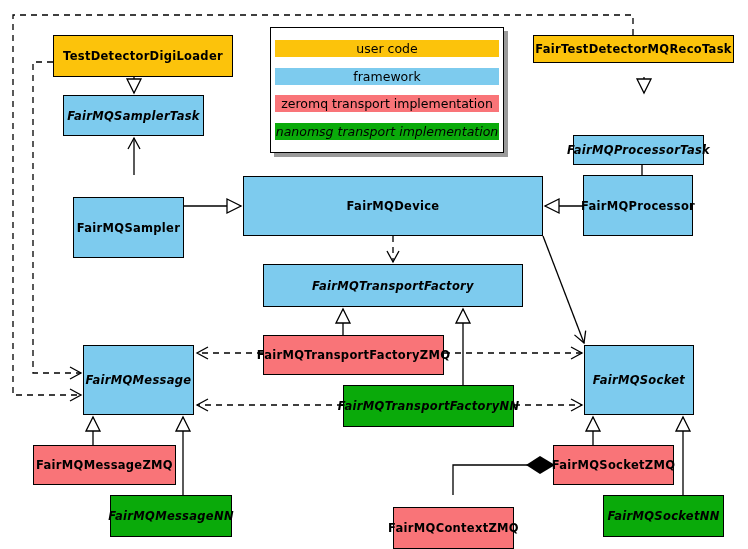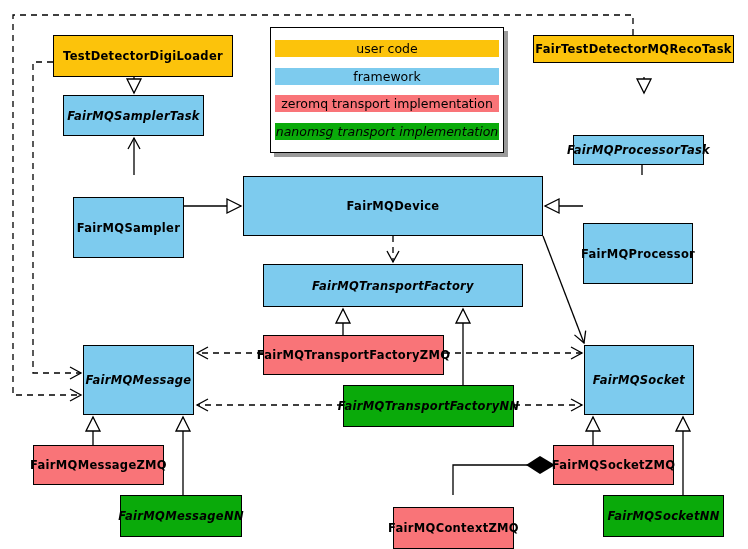--- a/index.html
+++ b/index.html
@@ -109,35 +109,35 @@
   <div class="node cat-user" style="left:533px; top:35px; width:201px; height:28px;">FairTestDetectorMQRecoTask</div>
 
   <div class="node cat-framework abstract" style="left:63px; top:95px; width:141px; height:41px;">FairMQSamplerTask</div>
 
   <div class="node cat-framework abstract" style="left:573px; top:95px; width:131px; height:30px;margin-top:40px;">FairMQProcessorTask</div>
 
   <div class="node cat-framework" style="left:73px; top:175px; width:111px; height:61px;margin-top:22px;">FairMQSampler</div>
 
   <div class="node cat-framework" style="left:243px; top:176px; width:300px; height:60px;">FairMQDevice</div>
 
-  <div class="node cat-framework" style="left:583px; top:175px; width:110px; height:61px;margin-top:48px;">FairMQProcessor</div>
+  <div class="node cat-framework" style="left:583px; top:175px; width:110px; height:61px;">FairMQProcessor</div>
 
   <div class="node cat-framework abstract" style="left:263px; top:264px; width:260px; height:43px;">FairMQTransportFactory</div>
 
   <div class="node cat-zeromq" style="left:263px; top:335px; width:181px; height:40px;">FairMQTransportFactoryZMQ</div>
 
   <div class="node cat-nanomsg" style="left:343px; top:385px; width:171px; height:42px;">FairMQTransportFactoryNN</div>
 
   <div class="node cat-framework abstract" style="left:83px; top:345px; width:111px; height:70px;">FairMQMessage</div>
 
   <div class="node cat-framework abstract" style="left:584px; top:345px; width:110px; height:70px;">FairMQSocket</div>
 
-  <div class="node cat-zeromq" style="left:33px; top:445px; width:131px; height:40px;">FairMQMessageZMQ</div>
+  <div class="node cat-zeromq" style="left:33px; top:445px; width:143px; height:40px;">FairMQMessageZMQ</div>
 
-  <div class="node cat-nanomsg" style="left:120px; top:495px; width:122px; height:42px;">FairMQMessageNN</div>
+  <div class="node cat-nanomsg" style="left:110px; top:495px; width:122px; height:42px;">FairMQMessageNN</div>
 
   <div class="node cat-zeromq" style="left:393px; top:495px; width:121px; height:42px;margin-top:12px;">FairMQContextZMQ</div>
 
   <div class="node cat-zeromq" style="left:553px; top:445px; width:121px; height:40px;">FairMQSocketZMQ</div>
 
   <div class="node cat-nanomsg" style="left:603px; top:495px; width:121px; height:42px;">FairMQSocketNN</div>
 
   <div id="legend">
     <div class="legend-row cat-user">user code</div>
     <div class="legend-row cat-framework">framework</div>

